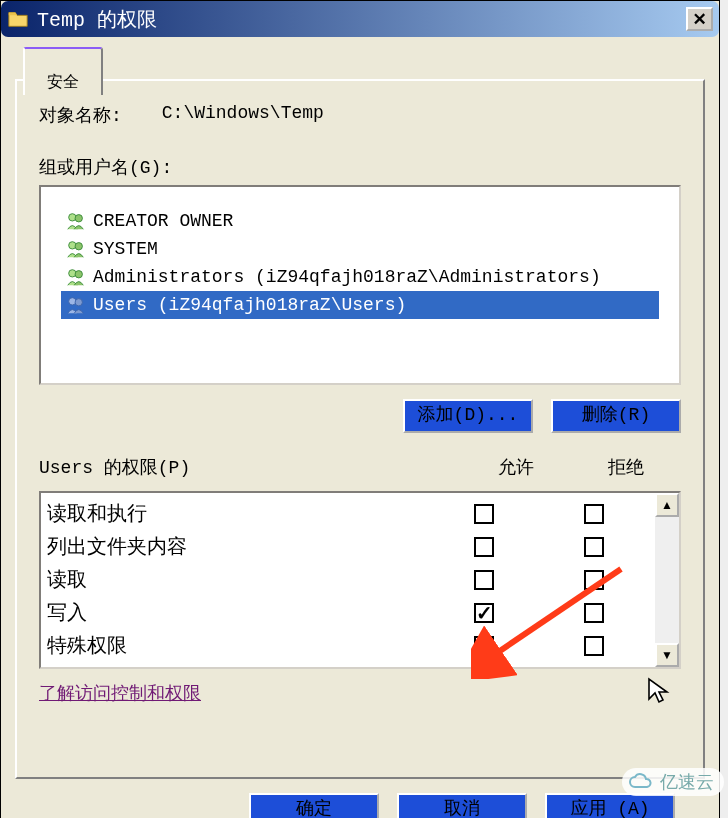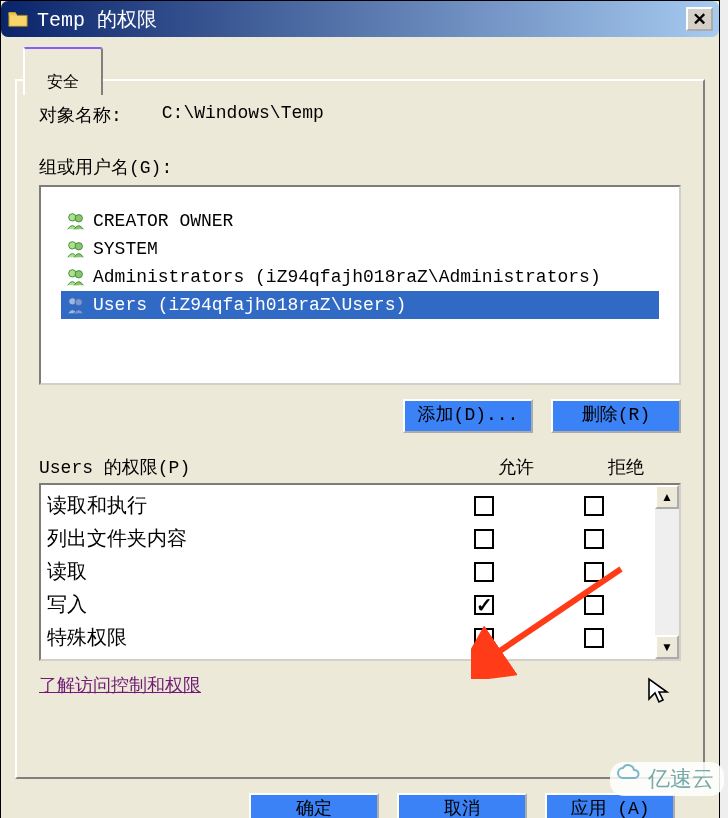--- a/index.html
+++ b/index.html
@@ -98,30 +98,30 @@
   }
   .list-item.selected {
     background: #316ac5;
     color: #fff;
   }
   .ug-icon { width:22px; height:22px; flex:0 0 auto; }
   .btn-row { display:flex; justify-content:flex-end; gap:18px; margin:14px 0 22px 0;}
   .btn {
     min-width: 130px;
     height: 34px;
-    background: #3b82f6;
+    background: #1d4ed8;
     border: 2px outset #fff;
     font-family: "Courier New", monospace;
     font-size: 18px;
     text-align:center;
     line-height: 28px;
     cursor:pointer;
     padding: 0 12px;
   }
-  .perm-header { display:flex; font-family:"Courier New",monospace; font-size:18px; margin-bottom:4px;}
+  .perm-header { display:flex; font-family:"Courier New",monospace; font-size:18px; margin-bottom:12px;}
   .perm-header .phl { flex:1;}
   .perm-header .phc { width:110px; text-align:center;}
   .perm-list {
     background:#fff;
     border:2px inset #d4d0c8;
     display:flex;
     height:178px;
   }
   .perm-body { flex:1; padding:4px 6px;}
   .perm-row { display:flex; align-items:center; height:33px;}
@@ -172,24 +172,24 @@
     pointer-events:none;
   }
   .watermark{
     position:absolute;
     right: 4px;
     bottom: 22px;
     background: rgba(255,255,255,0.85);
     border-radius: 14px;
     padding: 2px 10px 2px 6px;
     display:flex;
-    align-items:flex-start;
+    align-items:center;
     gap:6px;
     color:#7aa;
-    font-size:22px;
+    font-size:18px;
     font-family: sans-serif;
   }
   .watermark .cloud{
     width:26px;height:18px;position:relative;
   }
 </style>
 </head>
 <body>
 
 <div class="window">

